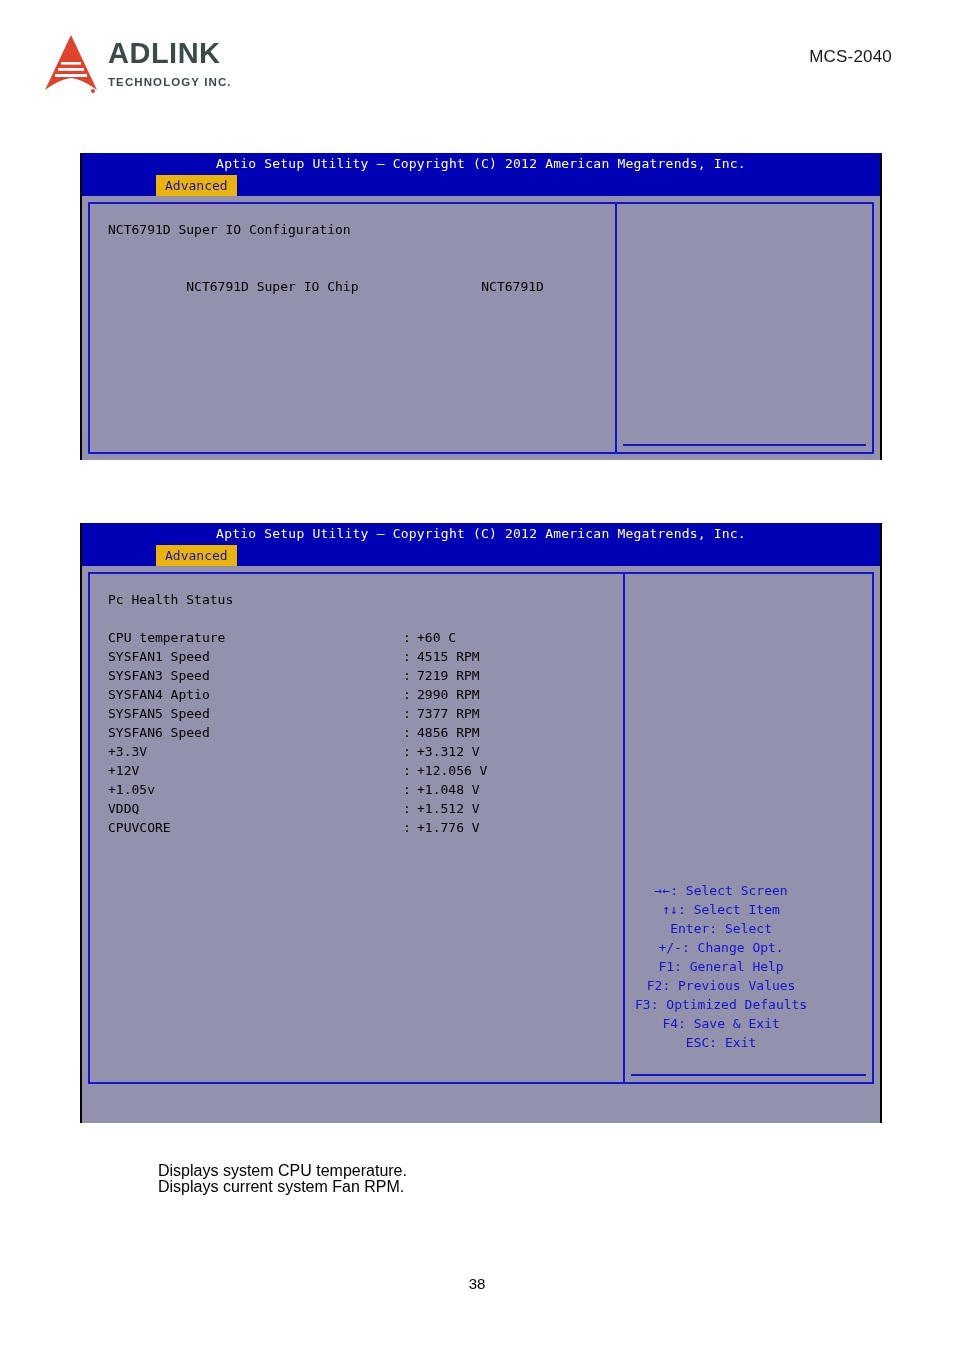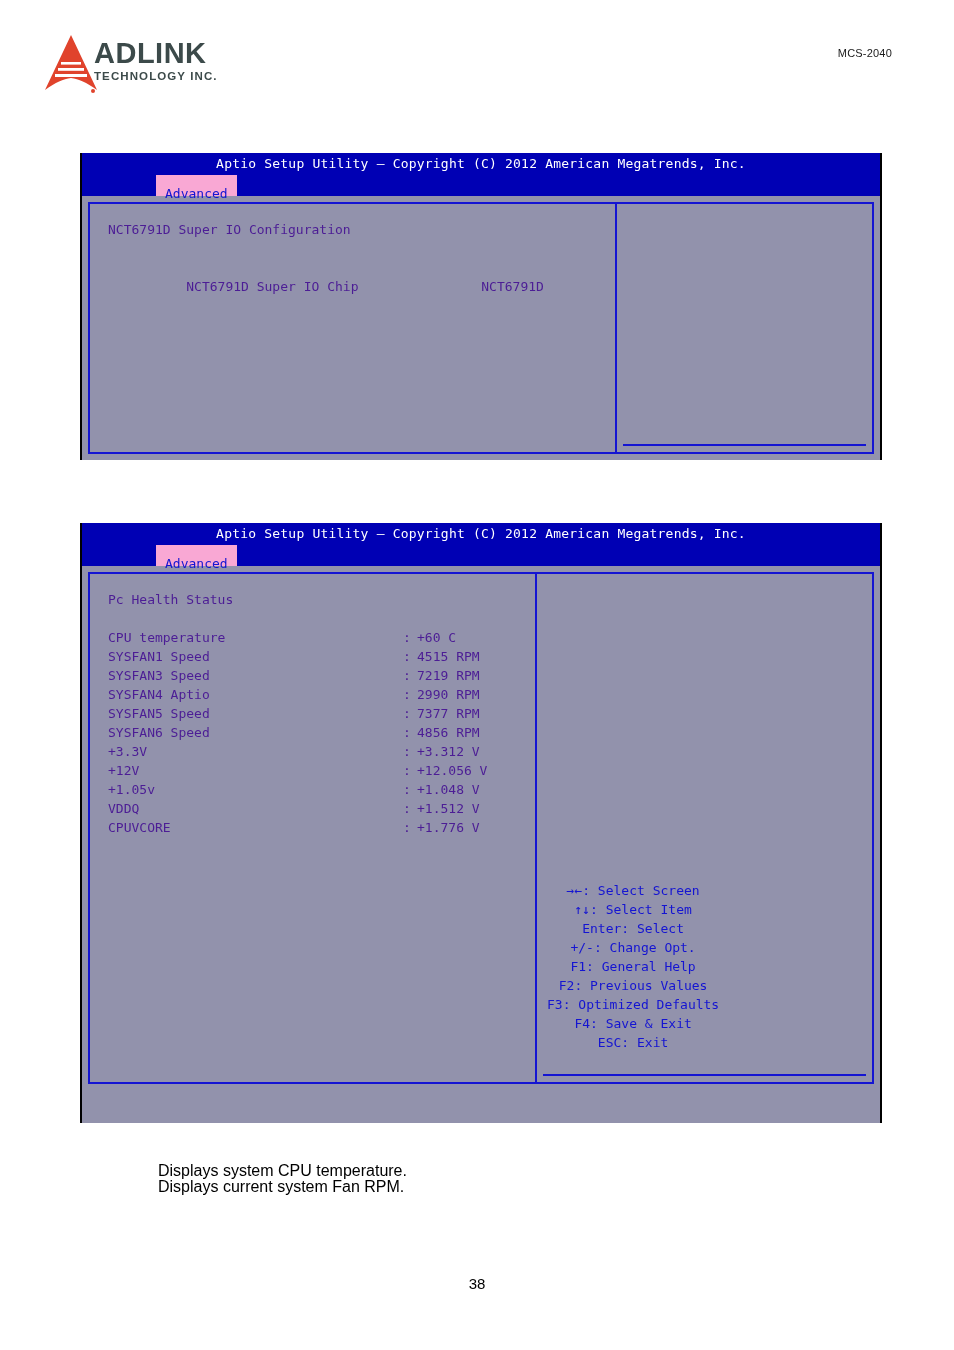--- a/index.html
+++ b/index.html
@@ -28,42 +28,42 @@
     left: 42px; top: 34px;
     width: 220px; height: 62px;
   }
   .logo-mark {
     position: absolute;
     left: 0; top: 0;
     width: 58px; height: 60px;
   }
   .logo-text {
     position: absolute;
-    left: 52px; top: 5px;
+    left: 66px; top: 5px;
     line-height: 1;
   }
   .logo-name {
     font-size: 29px;
     font-weight: bold;
     letter-spacing: 0.5px;
     color: #3c4a4a;
     display: block;
   }
   .logo-sub {
     font-size: 11.5px;
     font-weight: bold;
     letter-spacing: 1.1px;
     color: #3c4a4a;
     display: block;
-    margin-top: 3px;
+    margin-top: 9px;
   }
   .doc-model {
     position: absolute;
     right: 62px; top: 47px;
-    font-size: 11px;
+    font-size: 17px;
     color: #1a1a1a;
     letter-spacing: 0.2px;
     text-align: center;
   }
 
   
   .bios {
     position: absolute;
     left: 80px;
     width: 802px;
@@ -91,22 +91,22 @@
   }
   .bios-tabbar {
     background: #0000b4;
     height: 21px;
     position: relative;
   }
   .bios-tab {
     position: absolute;
     left: 74px; top: 0px;
     height: 21px;
-    padding: 8px 9px;
-    background: #f9a8d4;
+    padding: 0 9px;
+    background: #eab308;
     color: #1414d2;
     font-size: 13px;
     line-height: 21px;
     box-sizing: border-box;
   }
   .bios-gap {
     background: #9292ac;
     height: 6px;
   }
 
@@ -128,27 +128,27 @@
     border: 2px solid #1414d2;
     border-left: 1px solid #1414d2;
     box-sizing: border-box;
     background: #9292ac;
     position: relative;
     flex: 1;
     text-align: center;
   }
   .screen1 .pane-left { width: 528px; height: 252px; }
   .screen1 .pane-right { height: 252px; }
-  .screen2 .pane-left { width: 448px; height: 512px; }
+  .screen2 .pane-left { width: 536px; height: 512px; }
   .screen2 .pane-right { height: 512px; }
 
   .pane-inner {
     padding: 16px 0 0 18px;
     font-size: 13px;
-    color: #4c1d95;
+    color: #000000;
     line-height: 19px;
   }
   .section-title { margin-bottom: 19px; }
   .kv-row { white-space: pre; }
   .kv-label { display: inline-block; width: 295px; }
   .kv-sep { display: inline-block; width: 14px; }
 
   .help-sep {
     position: absolute;
     left: 6px; right: 6px;

